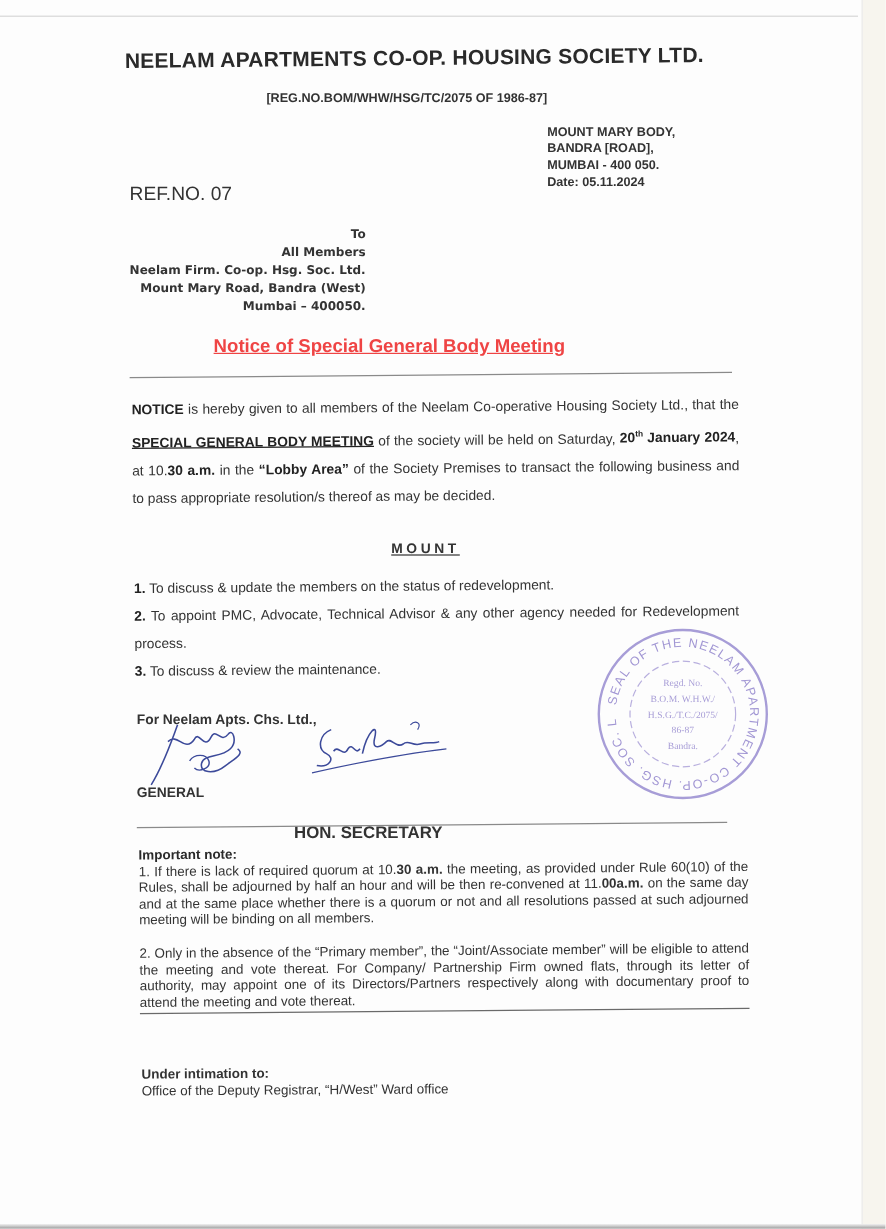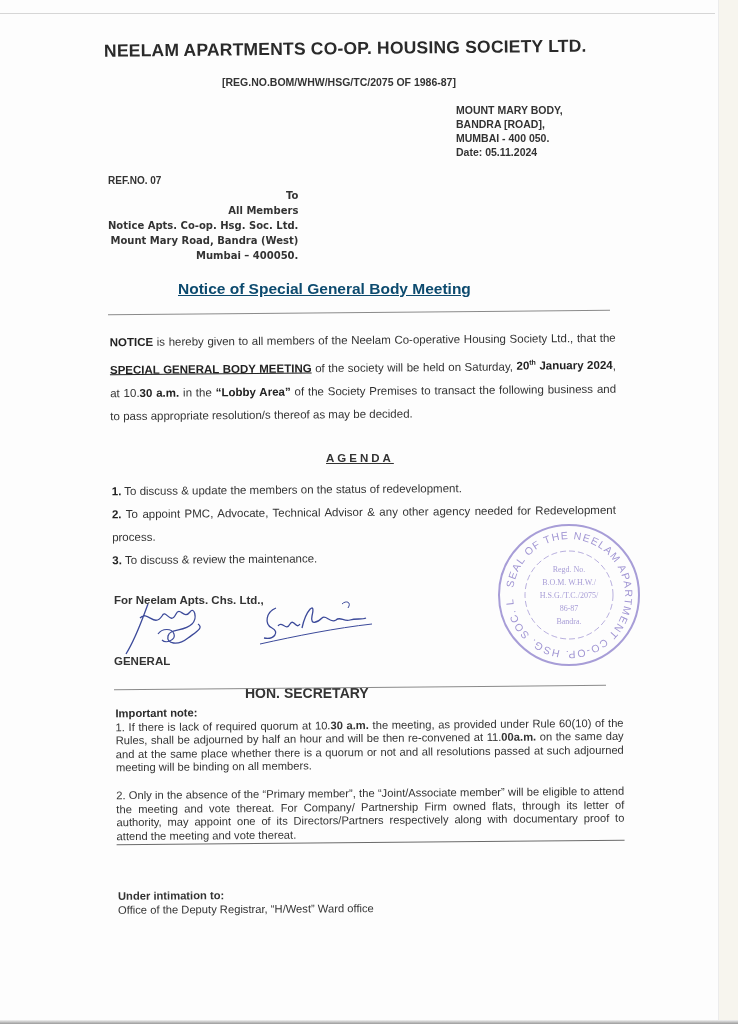--- a/index.html
+++ b/index.html
@@ -7,23 +7,23 @@
     width: 738px; height: 1024px; background: #fdfdfd; position: relative; overflow: hidden;
     font-family: "Liberation Sans", sans-serif; color: #2b2b2b;
   }
   .page-edge-top { position: absolute; left: 0; top: 13px; width: 715px; height: 1px; background: #d6d6d6; }
   .page-edge-right { position: absolute; left: 718px; top: 0; width: 20px; height: 1024px; background: #f7f5ee; border-left: 1px solid #ececec; }
   .page-edge-bottom { position: absolute; left: 0; top: 1020px; width: 738px; height: 4px; background: linear-gradient(#f1f1f1, #9a9a9a); }
   .abs { position: absolute; }
   .society-name { left: 104px; top: 38px; width: 520px; font-size: 17.5px; font-weight: bold; letter-spacing: 0.2px; color: #2a2a2a; transform: rotate(-0.6deg); }
   .reg-no { left: 222px; top: 76px; font-size: 10.5px; font-weight: bold; color: #333; }
   .address-block { left: 456px; top: 103px; font-size: 10.5px; font-weight: bold; line-height: 14px; color: #333; }
-  .ref-no { left: 108px; top: 154px; font-size: 10px; font-weight: bold; color: #333; margin-top: 21px; }
+  .ref-no { left: 108px; top: 154px; font-size: 16px; font-weight: normal; color: #333; }
   .to-block { left: 108px; top: 188px; font-family: "DejaVu Sans", sans-serif; font-size: 10px; font-weight: bold; line-height: 15px; color: #333; text-align: right; }
-  .notice-title { left: 178px; top: 280px; font-size: 15.5px; font-weight: bold; text-decoration: underline; color: #0c4a6e; }
+  .notice-title { left: 178px; top: 280px; font-size: 15.5px; font-weight: bold; text-decoration: underline; color: #ef4444; }
   .rule { position: absolute; height: 1px; background: #8a8a8a; }
   .rule-1 { left: 108px; top: 312px; width: 502px; transform: rotate(-0.5deg); }
   .rule-2 { left: 114px; top: 687px; width: 492px; transform: rotate(-0.5deg); }
   .notice-para { left: 110px; top: 329px; width: 506px; font-size: 11.5px; line-height: 23.5px; text-align: justify; color: #333; transform: rotate(-0.5deg); }
   .notice-para b { color: #222; }
   .notice-para u { text-decoration: underline; }
   .notice-para sup { font-size: 7px; }
   .agenda-title { left: 326px; top: 452px; font-size: 11.5px; font-weight: bold; letter-spacing: 3px; text-decoration: underline; color: #333; }
   .agenda-list { left: 112px; top: 478px; width: 504px; font-size: 11.5px; line-height: 23px; color: #333; transform: rotate(-0.5deg); }
   .agenda-item { text-align: justify; }
@@ -58,31 +58,31 @@
   <div>BANDRA [ROAD],</div>
   <div>MUMBAI - 400 050.</div>
   <div>Date: 05.11.2024</div>
 </div>
 
 <div class="abs ref-no">REF.NO. 07</div>
 
 <div class="abs to-block">
   <div>To</div>
   <div>All Members</div>
-  <div>Notice Apts. Co-op. Hsg. Soc. Ltd.</div>
+  <div>Neelam Firm. Co-op. Hsg. Soc. Ltd.</div>
   <div>Mount Mary Road, Bandra (West)</div>
   <div>Mumbai – 400050.</div>
 </div>
 
 <div class="abs notice-title">Notice of Special General Body Meeting</div>
 <div class="rule rule-1"></div>
 
 <div class="abs notice-para"><b>NOTICE</b><span> is hereby given to all members of the Neelam Co-operative Housing Society Ltd., that the </span><b><u>SPECIAL GENERAL BODY MEETING</u></b><span> of the society will be held on Saturday, </span><b><span>20</span><sup>th</sup><span> January 2024</span></b><span>, at 10.</span><b>30 a.m.</b><span> in the </span><b>“Lobby Area”</b><span> of the Society Premises to transact the following business and to pass appropriate resolution/s thereof as may be decided.</span></div>
 
-<div class="abs agenda-title">AGENDA</div>
+<div class="abs agenda-title">MOUNT</div>
 
 <div class="abs agenda-list">
   <div class="agenda-item"><b>1.</b><span> To discuss &amp; update the members on the status of redevelopment.</span></div>
   <div class="agenda-item"><b>2.</b><span> To appoint PMC, Advocate, Technical Advisor &amp; any other agency needed for Redevelopment process.</span></div>
   <div class="agenda-item"><b>3.</b><span> To discuss &amp; review the maintenance.</span></div>
 </div>
 
 <svg class="abs seal" viewBox="0 0 154 150">
   <defs>
     <path id="sealArc" d="M 77 75 m -56 0 a 56 56 0 1 1 112 0 a 56 56 0 1 1 -112 0"></path>

